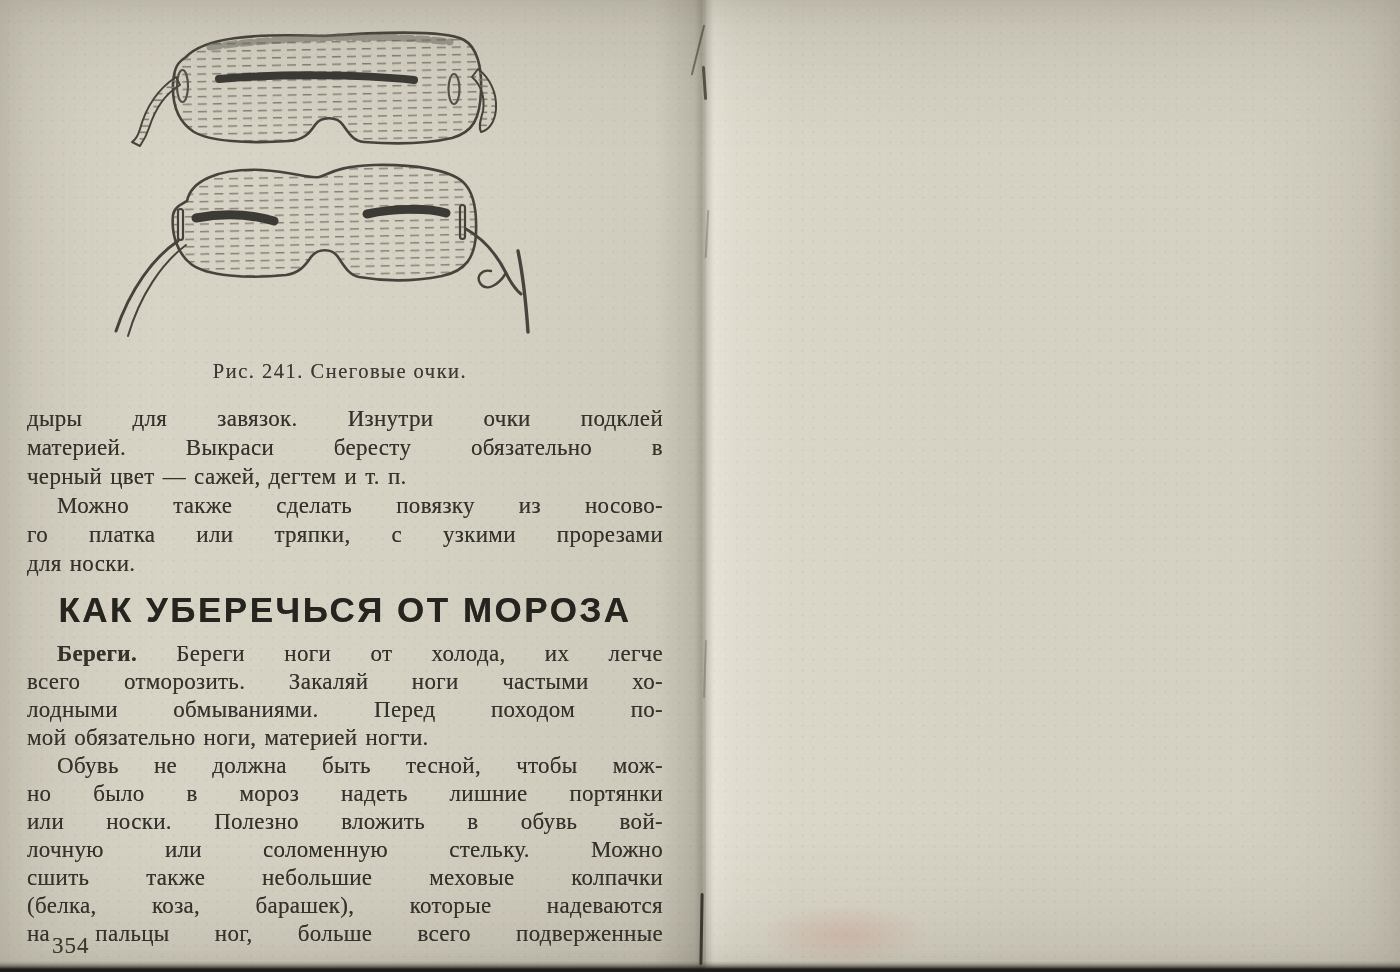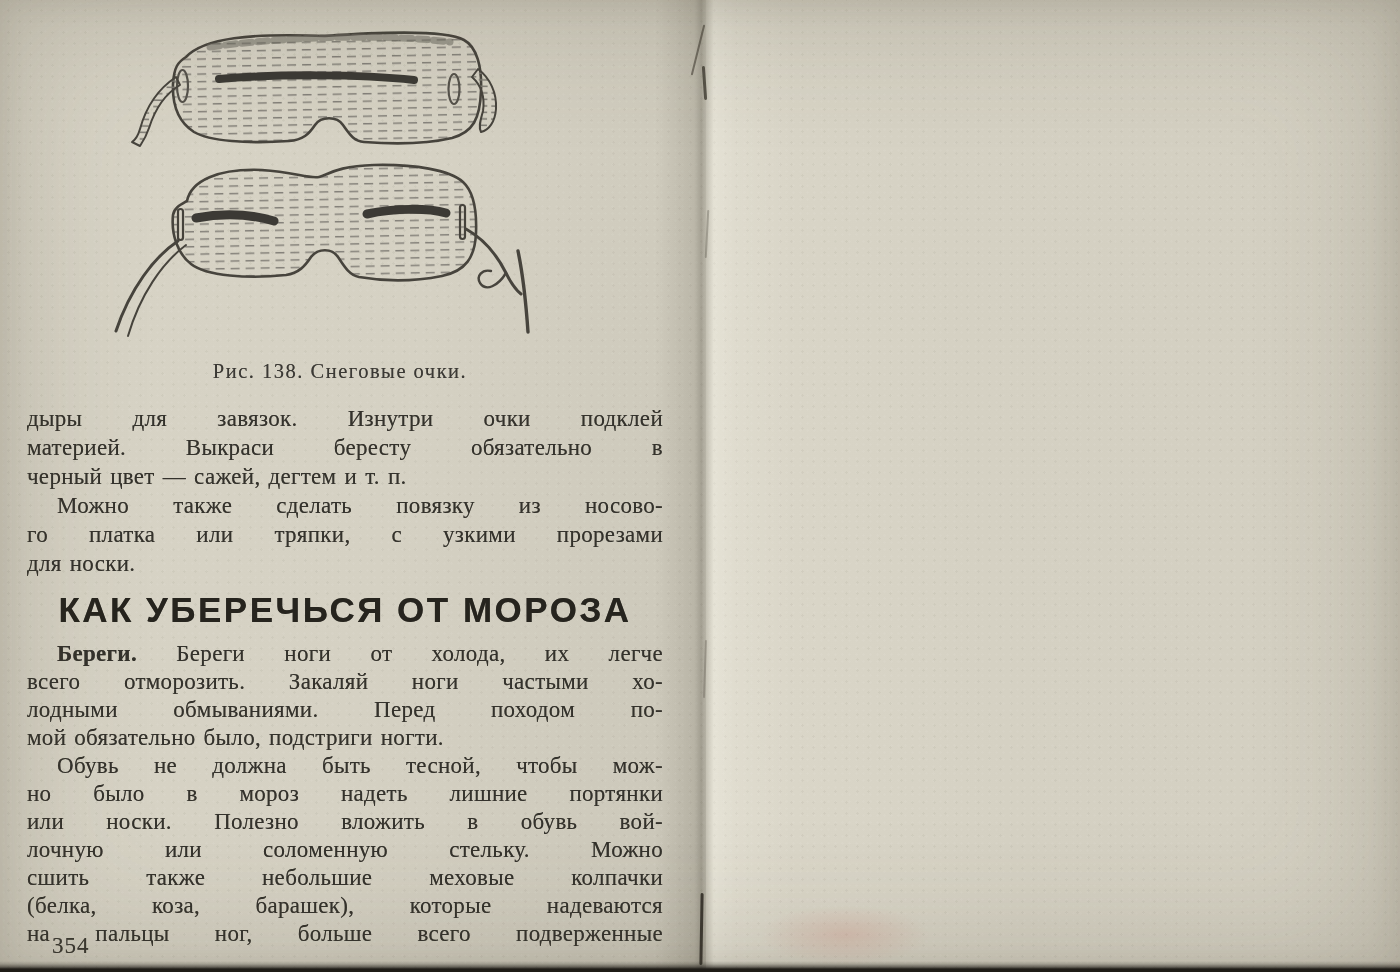--- a/index.html
+++ b/index.html
@@ -115,21 +115,21 @@
           <rect x="370" y="200" width="5" height="34" rx="2.5" fill="none" stroke="#45423b" stroke-width="2.2"></rect>
           <path d="M88 236 C64 252 40 284 26 326" stroke="#47443d" stroke-width="3" fill="none"></path>
           <path d="M96 240 C72 258 50 290 38 331" stroke="#47443d" stroke-width="2" fill="none"></path>
           <path d="M376 224 C394 234 407 250 416 268 C421 278 425 284 431 289" stroke="#47443d" stroke-width="3" fill="none"></path>
           <path d="M416 268 C408 281 396 287 390 278 C386 271 392 264 401 266" stroke="#47443d" stroke-width="2.4" fill="none"></path>
           <path d="M428 246 C433 270 436 298 438 327" stroke="#47443d" stroke-width="3.4" fill="none"></path>
         </g>
       </svg>
     </div>
 
-    <div class="caption">Рис. 138. Снеговые очки.</div>
+    <div class="caption">Рис. 241. Снеговые очки.</div>
 
     <div class="text-block intro">
         <div>
           <div class="line">дыры для завязок. Изнутри очки подклей</div>
           <div class="line">материей. Выкраси бересту обязательно в</div>
           <div class="line lastline">черный цвет — сажей, дегтем и т. п.</div>
         </div>
         <div>
           <div class="line firstline">Можно также сделать повязку из носово-</div>
           <div class="line">го платка или тряпки, с узкими прорезами</div>
@@ -137,21 +137,21 @@
         </div>
       </div>
 
     <h1 class="heading">КАК УБЕРЕЧЬСЯ ОТ МОРОЗА</h1>
 
     <div class="text-block lower">
         <div>
           <div class="line firstline"><b>Береги.</b> Береги ноги от холода, их легче</div>
           <div class="line">всего отморозить. Закаляй ноги частыми хо-</div>
           <div class="line">лодными обмываниями. Перед походом по-</div>
-          <div class="line lastline">мой обязательно было, подстриги ногти.</div>
+          <div class="line lastline">мой обязательно ноги, материей ногти.</div>
         </div>
         <div>
           <div class="line firstline">Обувь не должна быть тесной, чтобы мож-</div>
           <div class="line">но было в мороз надеть лишние портянки</div>
           <div class="line">или носки. Полезно вложить в обувь вой-</div>
           <div class="line">лочную или соломенную стельку. Можно</div>
           <div class="line">сшить также небольшие меховые колпачки</div>
           <div class="line">(белка, коза, барашек), которые надеваются</div>
           <div class="line">на пальцы ног, больше всего подверженные</div>
         </div>

